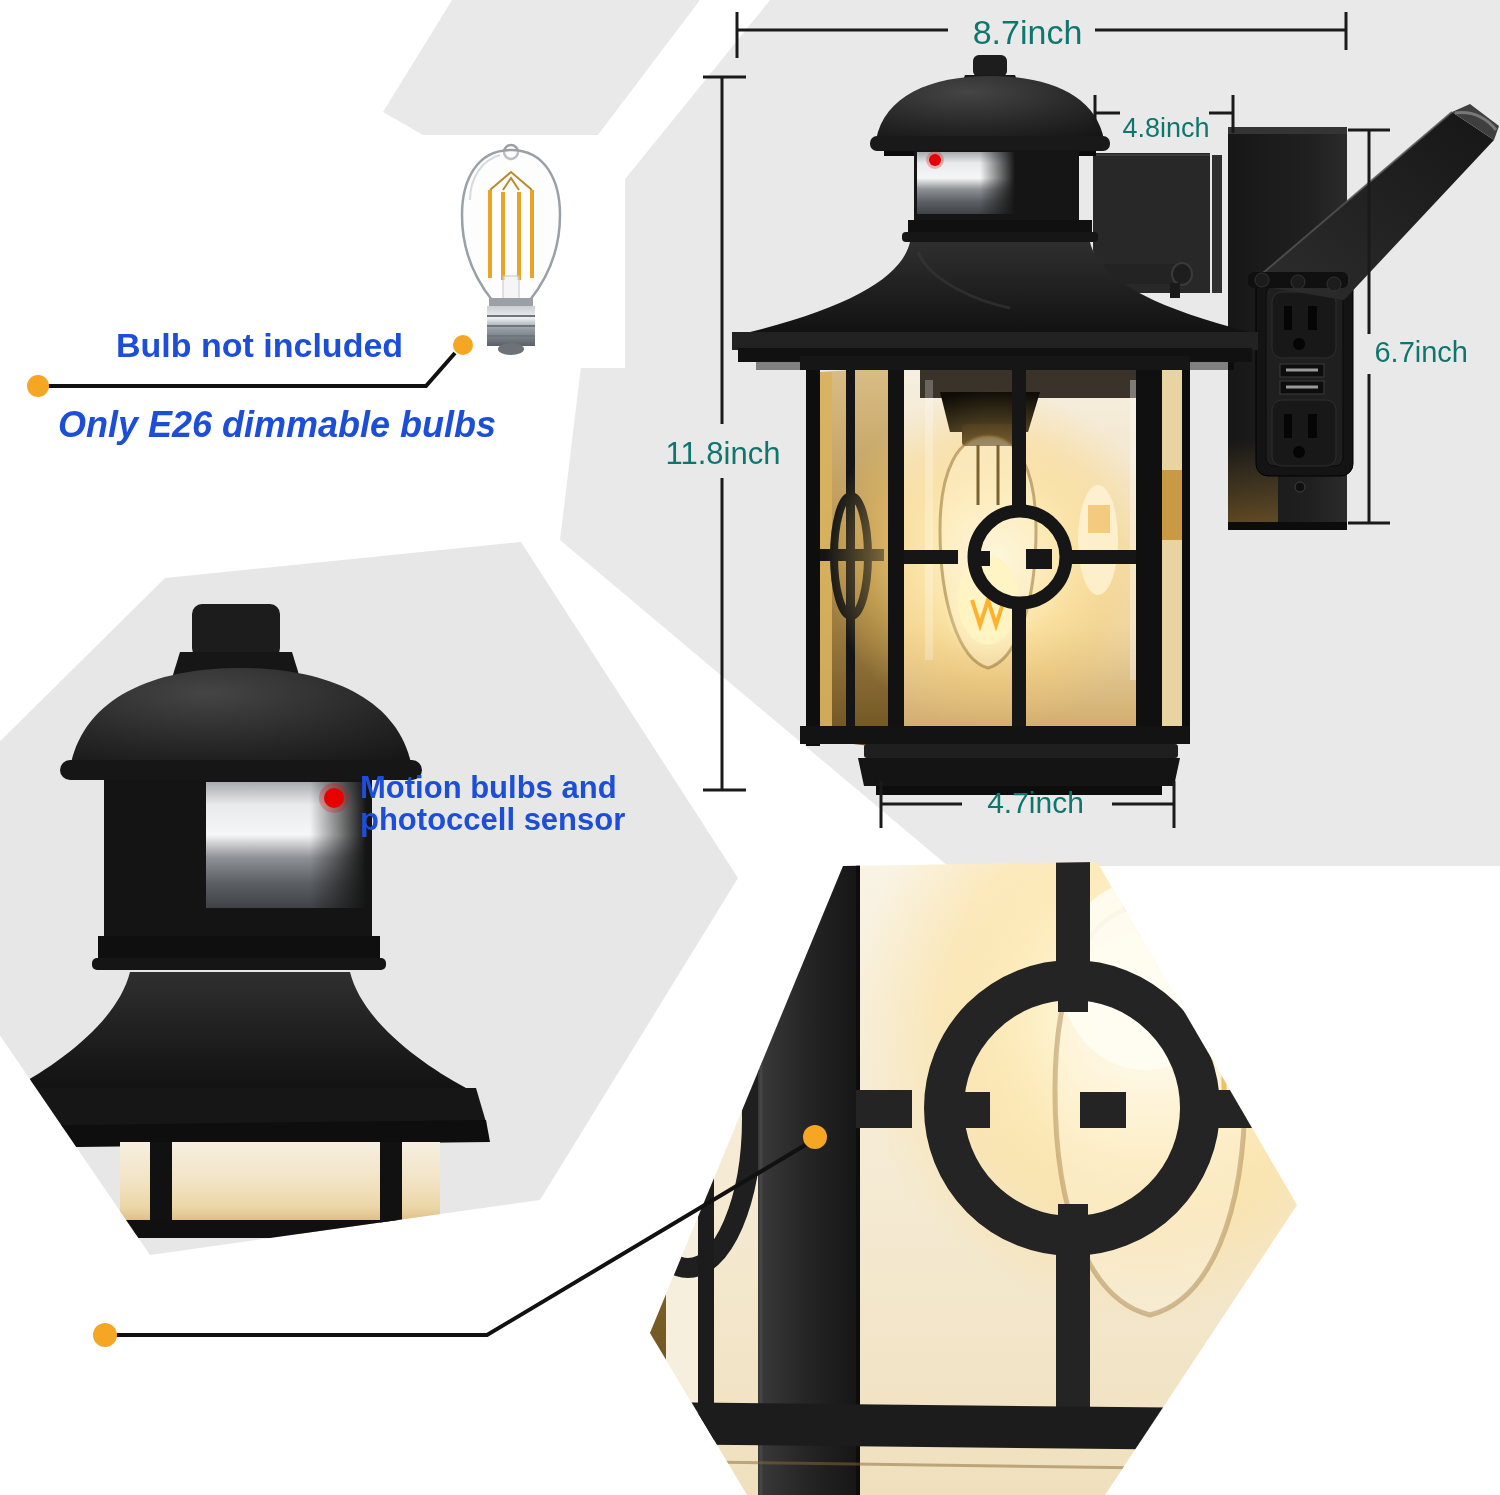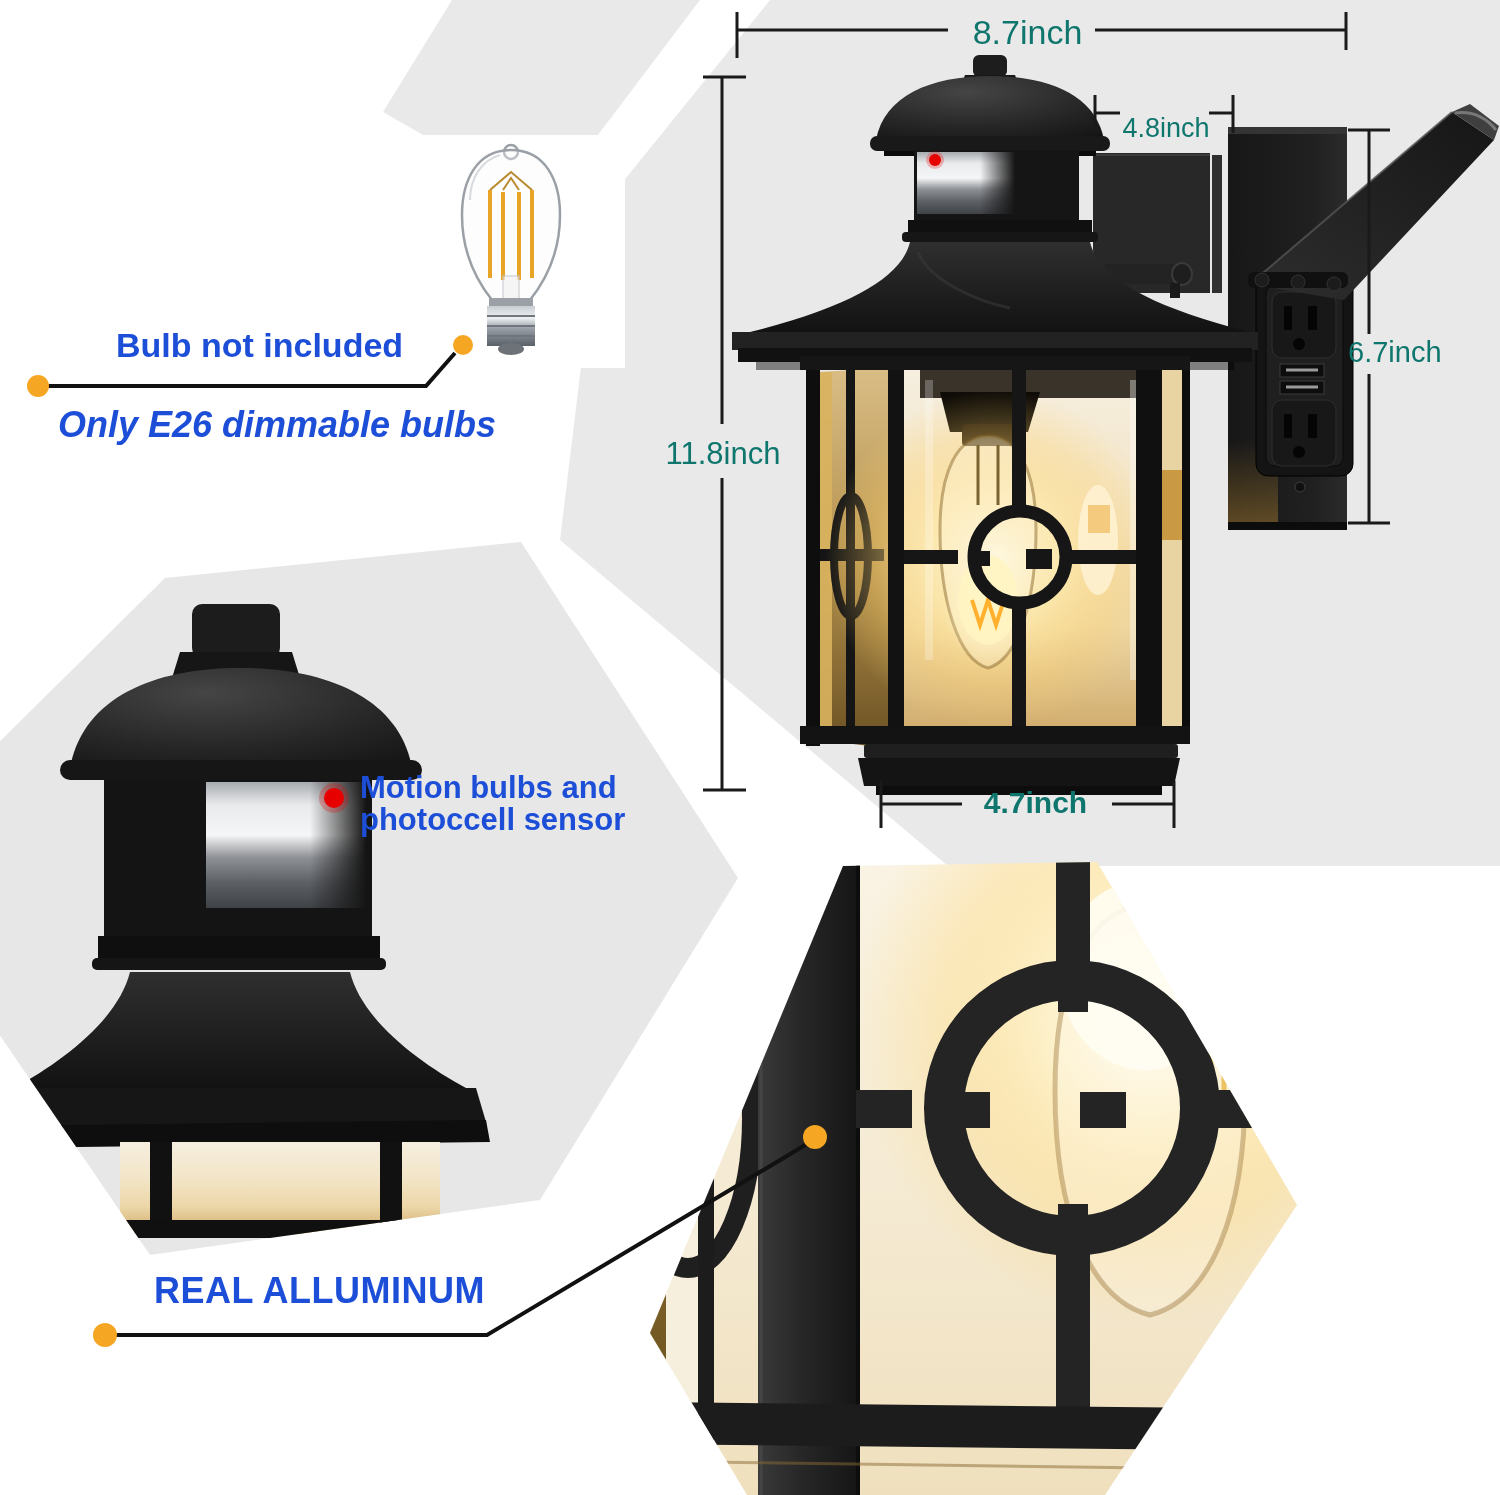--- a/index.html
+++ b/index.html
@@ -1,27 +1,27 @@
 <!DOCTYPE html>
 <html><head>
 <meta charset="utf-8">
 <style>
   html,body{margin:0;padding:0;background:#fff;}
   .canvas{position:relative;width:1500px;height:1495px;background:#ffffff;overflow:hidden;
           font-family:"Liberation Sans",sans-serif;}
   .canvas svg{position:absolute;left:0;top:0;}
   .txt{position:absolute;color:#0f766e;white-space:nowrap;}
-  .dim{font-weight:400;}
+  .dim{font-weight:400;text-align:right;}
   .bold{font-weight:700;color:#1d4ed8;}
   .ctr{text-align:center;}
   #dim-top{left:950px;top:13px;width:155px;font-size:34px;}
   #dim-plate{left:1118px;top:97px;width:96px;font-size:27px;margin-top:16px;}
   #dim-outlet{left:1348px;top:336px;width:120px;font-size:29px;}
   #dim-height{left:648px;top:430px;width:150px;font-size:31px;margin-top:6px;}
-  #dim-base{left:973px;top:786px;width:125px;font-size:30px;font-weight:bold;}
+  #dim-base{left:973px;top:786px;width:125px;font-size:30px;}
   #bulb-title{left:116px;top:326px;font-size:34px;}
   #bulb-sub{left:58px;top:404px;font-size:36px;font-style:italic;}
   #motion-label{left:360px;top:772px;font-size:31px;line-height:32px;}
   #material-label{left:154px;top:1270px;font-size:36px;letter-spacing:.5px;}
 </style>
 </head>
 <body>
 
 <div class="canvas">
 
@@ -343,15 +343,14 @@
 <div id="dim-base" class="txt dim ctr">4.7inch</div>
 
 <div id="bulb-title" class="txt bold">Bulb not included</div>
 <div id="bulb-sub" class="txt bold">Only E26 dimmable bulbs</div>
 
 <div id="motion-label" class="txt bold">
   <div>Motion bulbs and</div>
   <div>photoccell sensor</div>
 </div>
 
-<div id="material-label" class="txt bold">REAL ALLUMINUM</div>
 
 </div>
 
 </body></html>

